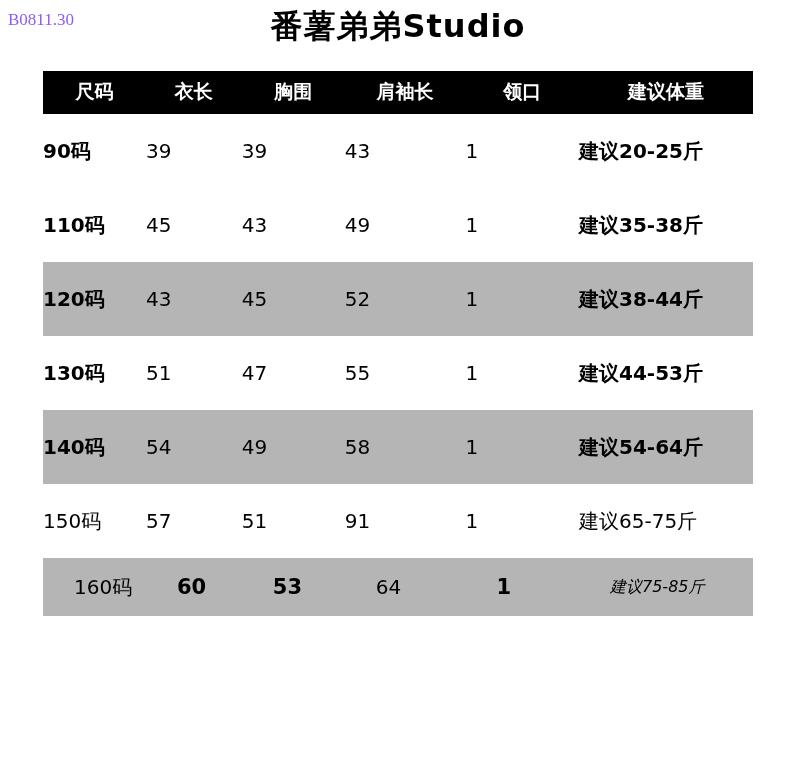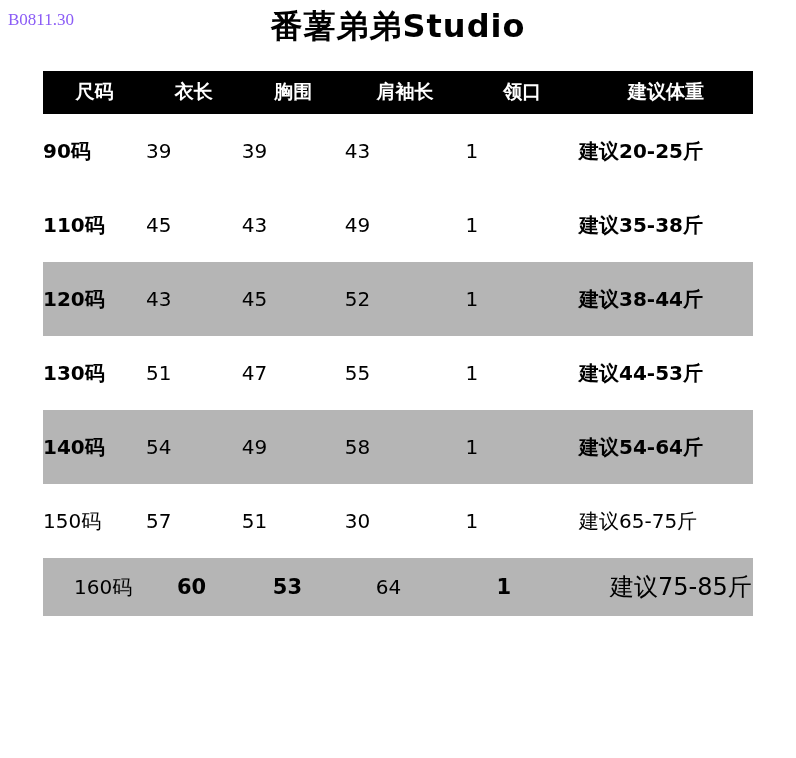--- a/index.html
+++ b/index.html
@@ -81,21 +81,21 @@
     font-weight: bold;
     font-size: 21px;
   }
 
   
   tr.light td.c-size { font-weight: normal; }
   tr.light td.c-weight { font-weight: normal; }
 
   tr.lastrow td { height: 58px; padding-left: 31px; }
   tr.lastrow td.c-size { font-weight: normal; font-size: 20px; }
-  tr.lastrow td.c-weight { font-weight: normal; font-size: 24px; }
+  tr.lastrow td.c-weight { font-weight: normal; font-size: 16px; font-style: italic; }
   tr.lastrow td.bold-num { font-weight: bold; font-size: 21px; }
 
   tr.r150 td.c-size { font-weight: normal; }
   tr.r150 td.c-weight { font-weight: normal; }
 
   
   col.w-size { width: 14.5%; }
   col.w-len { width: 13.5%; }
   col.w-bust { width: 14.5%; }
   col.w-shoulder { width: 17%; }
@@ -174,21 +174,21 @@
         <td>49</td>
         <td>58</td>
         <td>1</td>
         <td class="c-weight">建议54-64斤</td>
       </tr>
 
       <tr class="plain light r150">
         <td class="c-size">150码</td>
         <td>57</td>
         <td>51</td>
-        <td>30</td>
+        <td>91</td>
         <td>1</td>
         <td class="c-weight">建议65-75斤</td>
       </tr>
 
       <tr class="shaded lastrow">
         <td class="c-size">160码</td>
         <td class="bold-num">60</td>
         <td class="bold-num">53</td>
         <td>64</td>
         <td class="bold-num">1</td>

